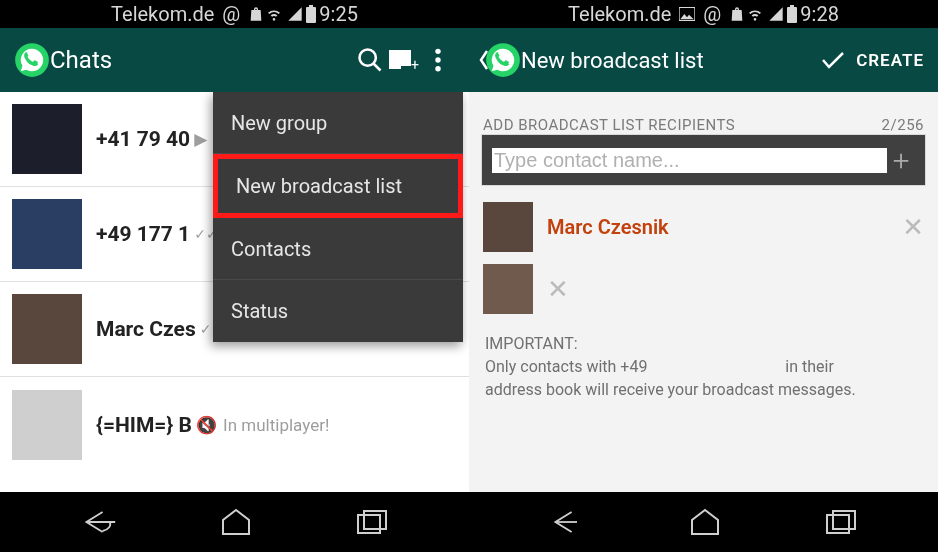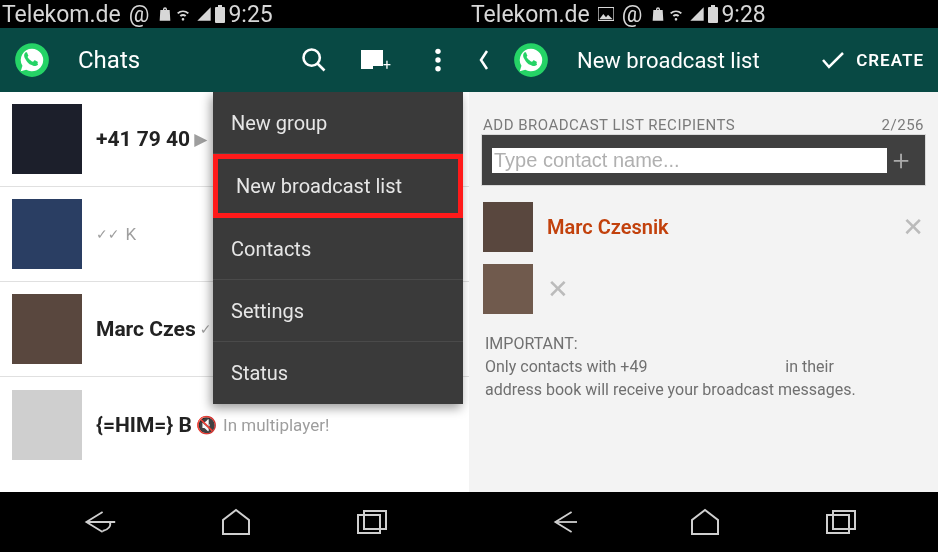--- a/index.html
+++ b/index.html
@@ -26,35 +26,35 @@
     position: relative;
     background: #fff;
   }
   .statusbar {
     height: 28px;
     width: 100%;
     background: #000;
     color: #d7d7d7;
     display: flex;
     align-items: center;
-    font-size: 23px;
-    padding: 0 2px;
+    font-size: 20px;
+    padding: 0 8px;
     box-sizing: border-box;
-    justify-content: flex-start;
+    justify-content: center;
   }
   .sb-left { display:flex; align-items:center; gap:8px; }
   .sb-right { display:flex; align-items:center; gap:3px; }
   .appbar {
     height: 64px;
     background: #084944;
     display: flex;
     align-items: center;
     color: #fff;
     padding: 0 14px;
-    gap: 28px;
+    gap: 0;
     box-sizing: border-box;
   }
   .appbar .title {
     font-size: 24px;
     font-weight: 400;
     flex: 1;
   }
   .appbar .icon-btn { width:34px; height:34px; display:flex; align-items:center; justify-content:center; }
   .content {
     flex: 1;
@@ -245,20 +245,21 @@
           <div class="chat-name">+41 79 40</div>
           <div class="chat-sub">
             <span>▶</span>
             <span>…</span>
           </div>
         </div>
       </div>
       <div class="chat-row">
         <div class="avatar av-blue"></div>
         <div class="chat-text">
+          <div class="chat-name">+49 177 1</div>
           <div class="chat-sub">
             <span class="check">✓✓</span>
             <span>K</span>
           </div>
         </div>
       </div>
       <div class="chat-row">
         <div class="avatar av-man1"></div>
         <div class="chat-text">
           <div class="chat-name">Marc Czes</div>
@@ -276,21 +277,20 @@
             <span>🔇</span>
             <span>In multiplayer!</span>
           </div>
         </div>
       </div>
 
       <div class="menu">
         <div class="menu-item">New group</div>
         <div class="menu-item highlight">New broadcast list</div>
         <div class="menu-item">Contacts</div>
-        <div class="menu-item">Settings</div>
         <div class="menu-item" style="border-bottom:none">Status</div>
       </div>
     </div>
 
     <div class="navbar">
       <span class="nav-icon">
         <svg width="36" height="30" viewBox="0 0 40 30" fill="none" stroke="#cfcfcf" stroke-width="2">
             <path d="M24 4 L6 15 L24 26 M6 15 H38 a6 6 0 000-0"></path>
             <path d="M6 15 H32 a10 10 0 000 0"></path>
             <path d="M32 15 a12 8 0 0 1 -8 10" fill="none"></path>

